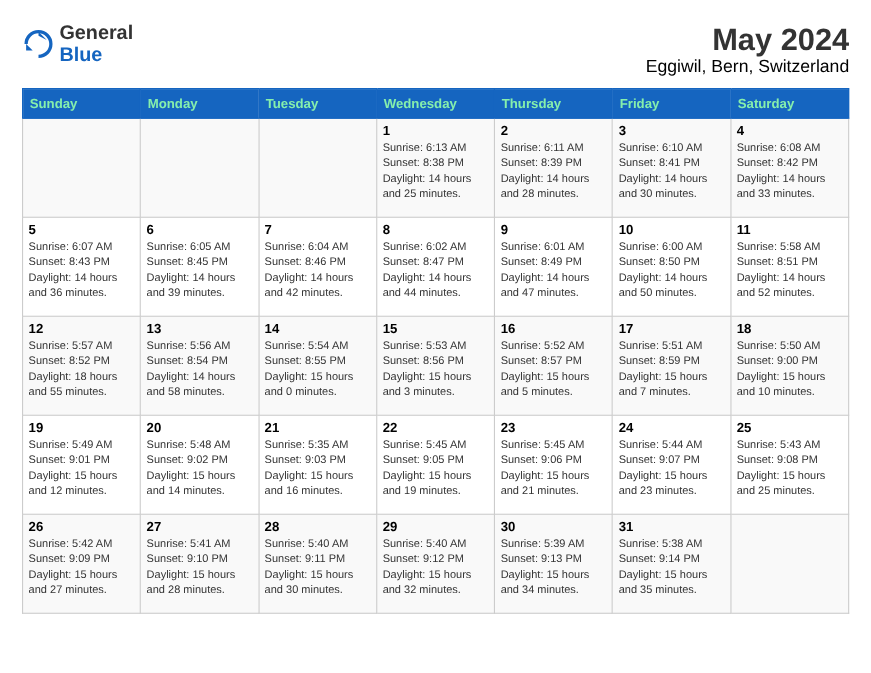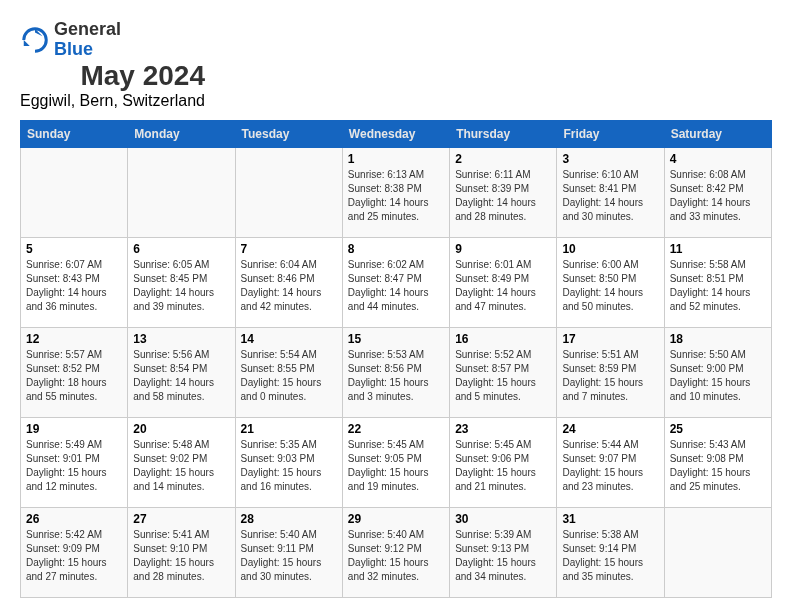--- a/index.html
+++ b/index.html
@@ -8,21 +8,20 @@
       background: #fff;
       width: 792px;
       min-height: 612px;
       padding: 20px;
     }
     .header {
       display: flex;
       align-items: flex-start;
       justify-content: space-between;
       margin-bottom: 10px;
-      flex-direction: column;
     }
     .logo {
       display: flex;
       align-items: center;
       gap: 4px;
     }
     .logo-text {
       display: flex;
       flex-direction: column;
       line-height: 1.1;
@@ -53,21 +52,21 @@
       font-size: 16px;
       color: #000000;
     }
     table {
       width: 100%;
       border-collapse: collapse;
       font-size: 11px;
     }
     thead th {
       background-color: #1565c0;
-      color: #e5e5e5;
+      color: #86efac;
       text-align: left;
       padding: 6px 6px;
       font-size: 12px;
       font-weight: bold;
       border: 1px solid #1565c0;
     }
     tbody td {
       border: 1px solid #ccc;
       vertical-align: top;
       padding: 4px 5px;

